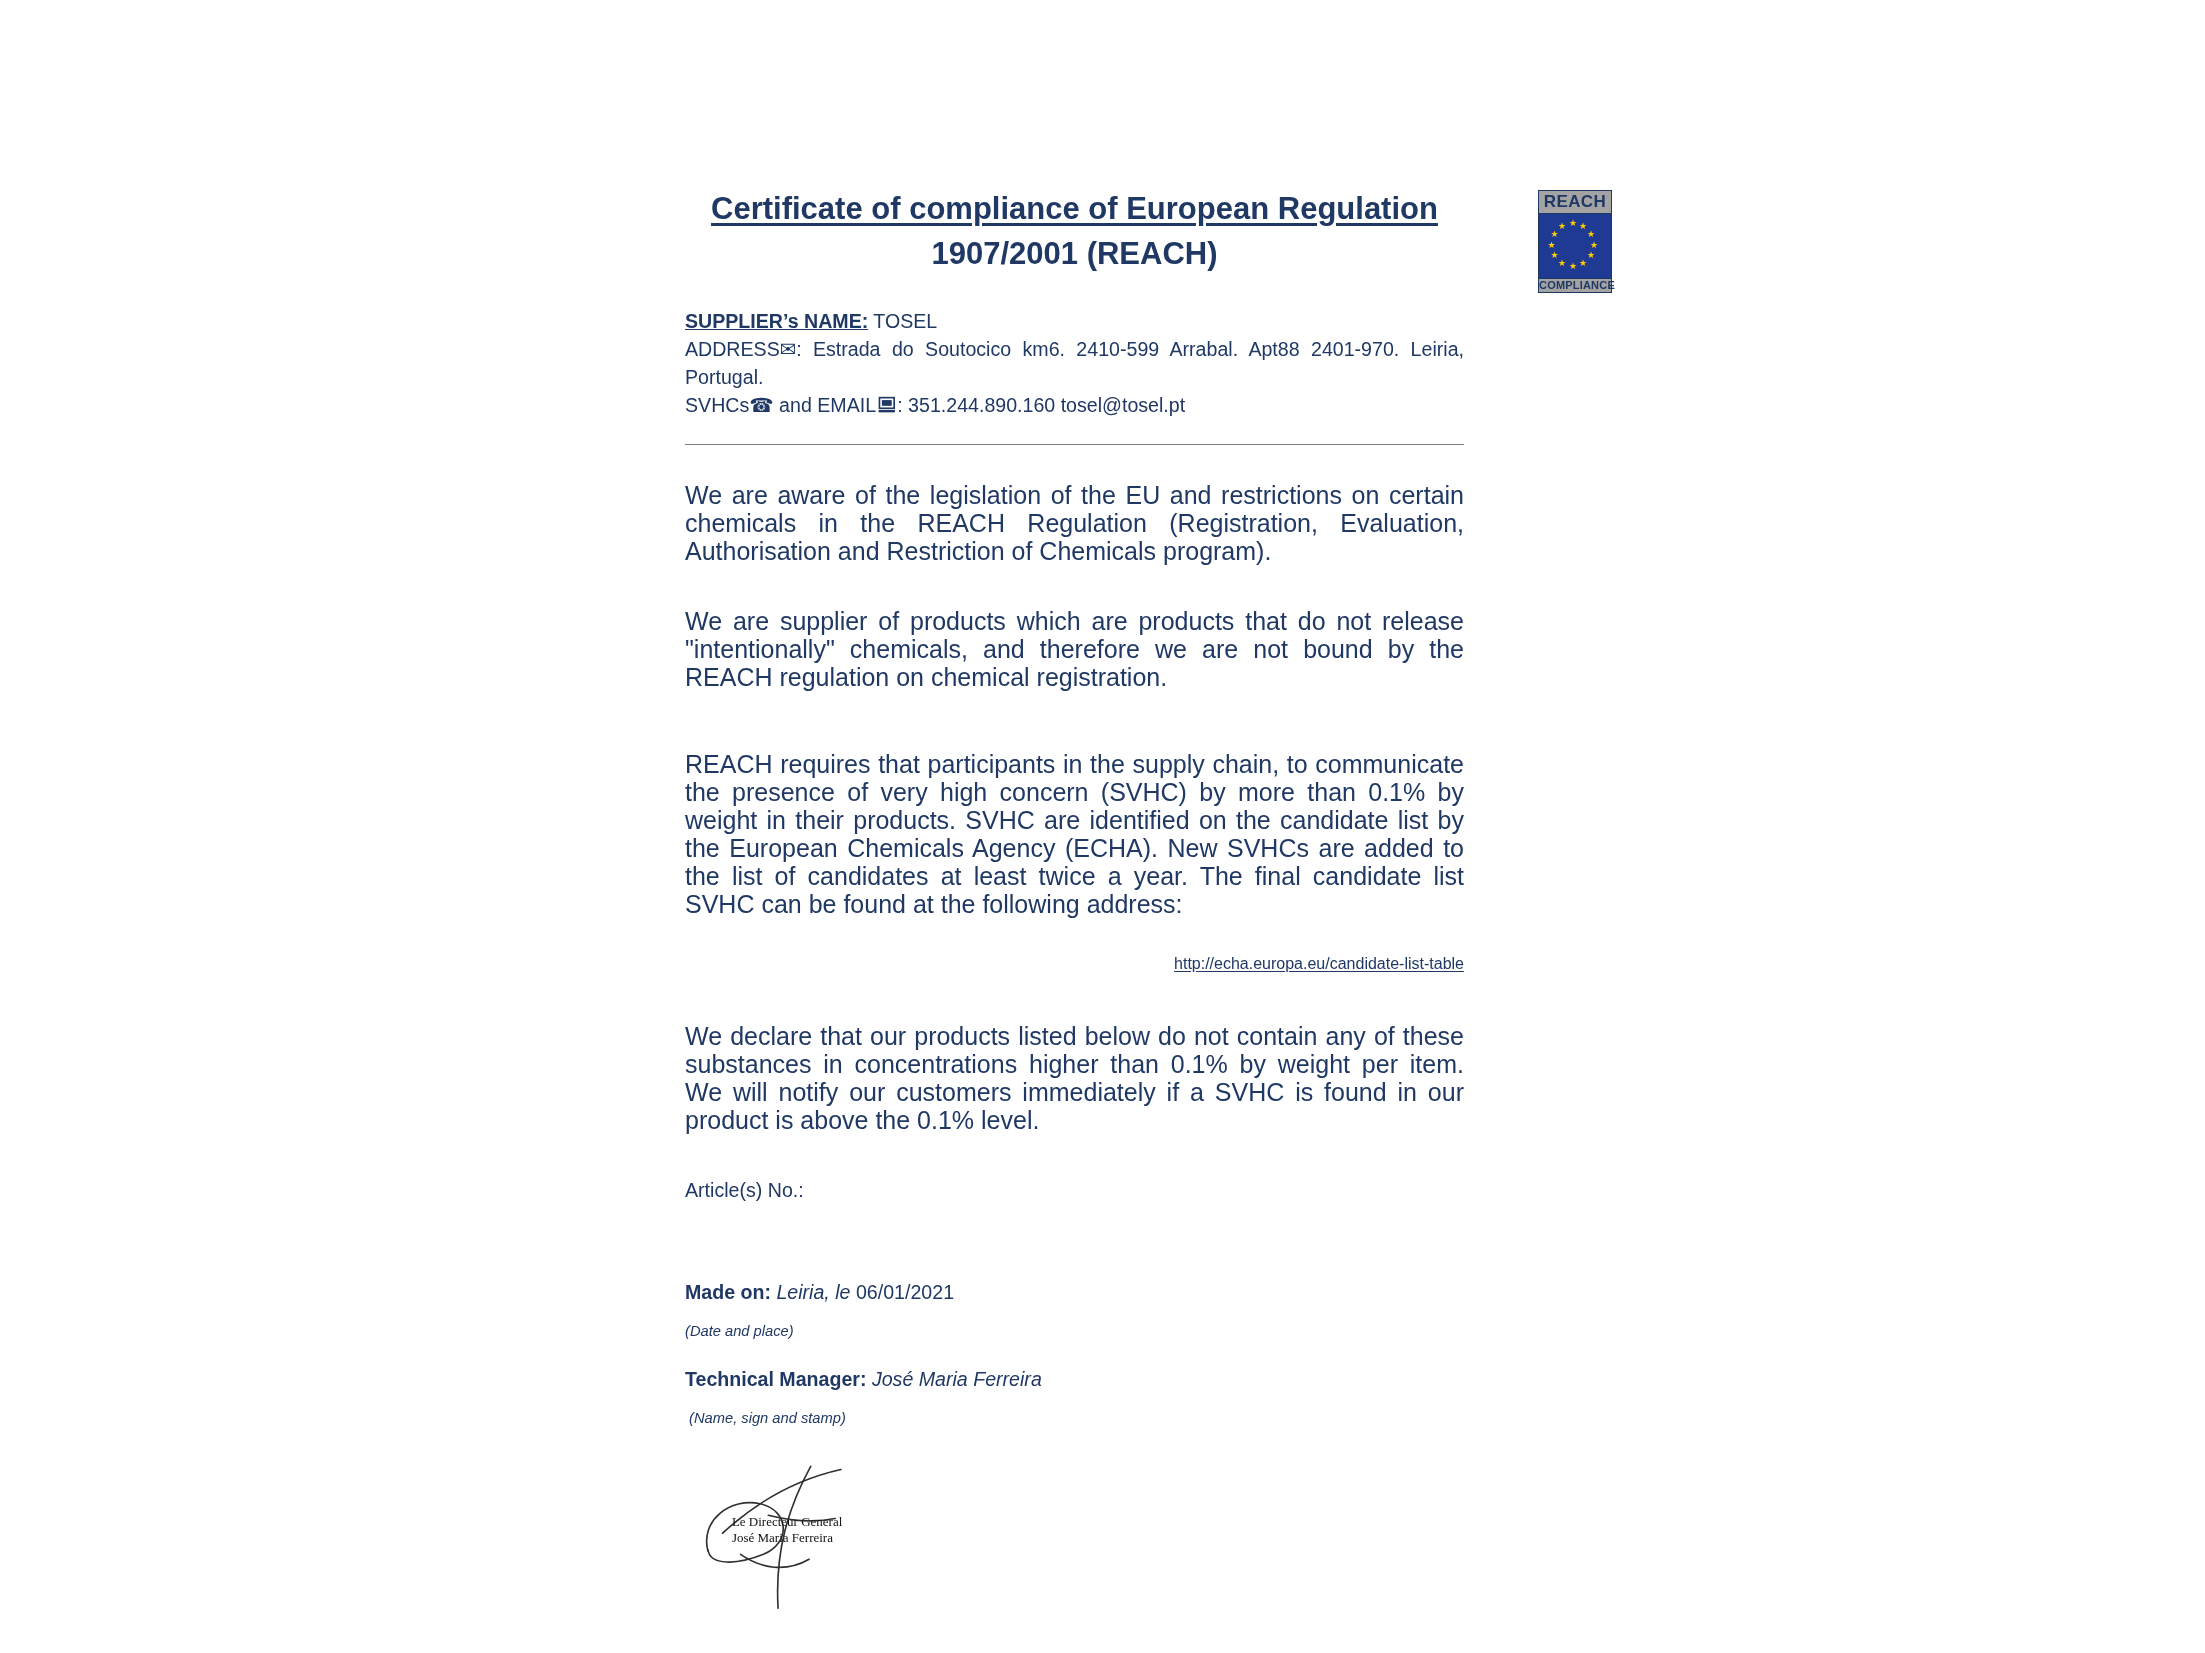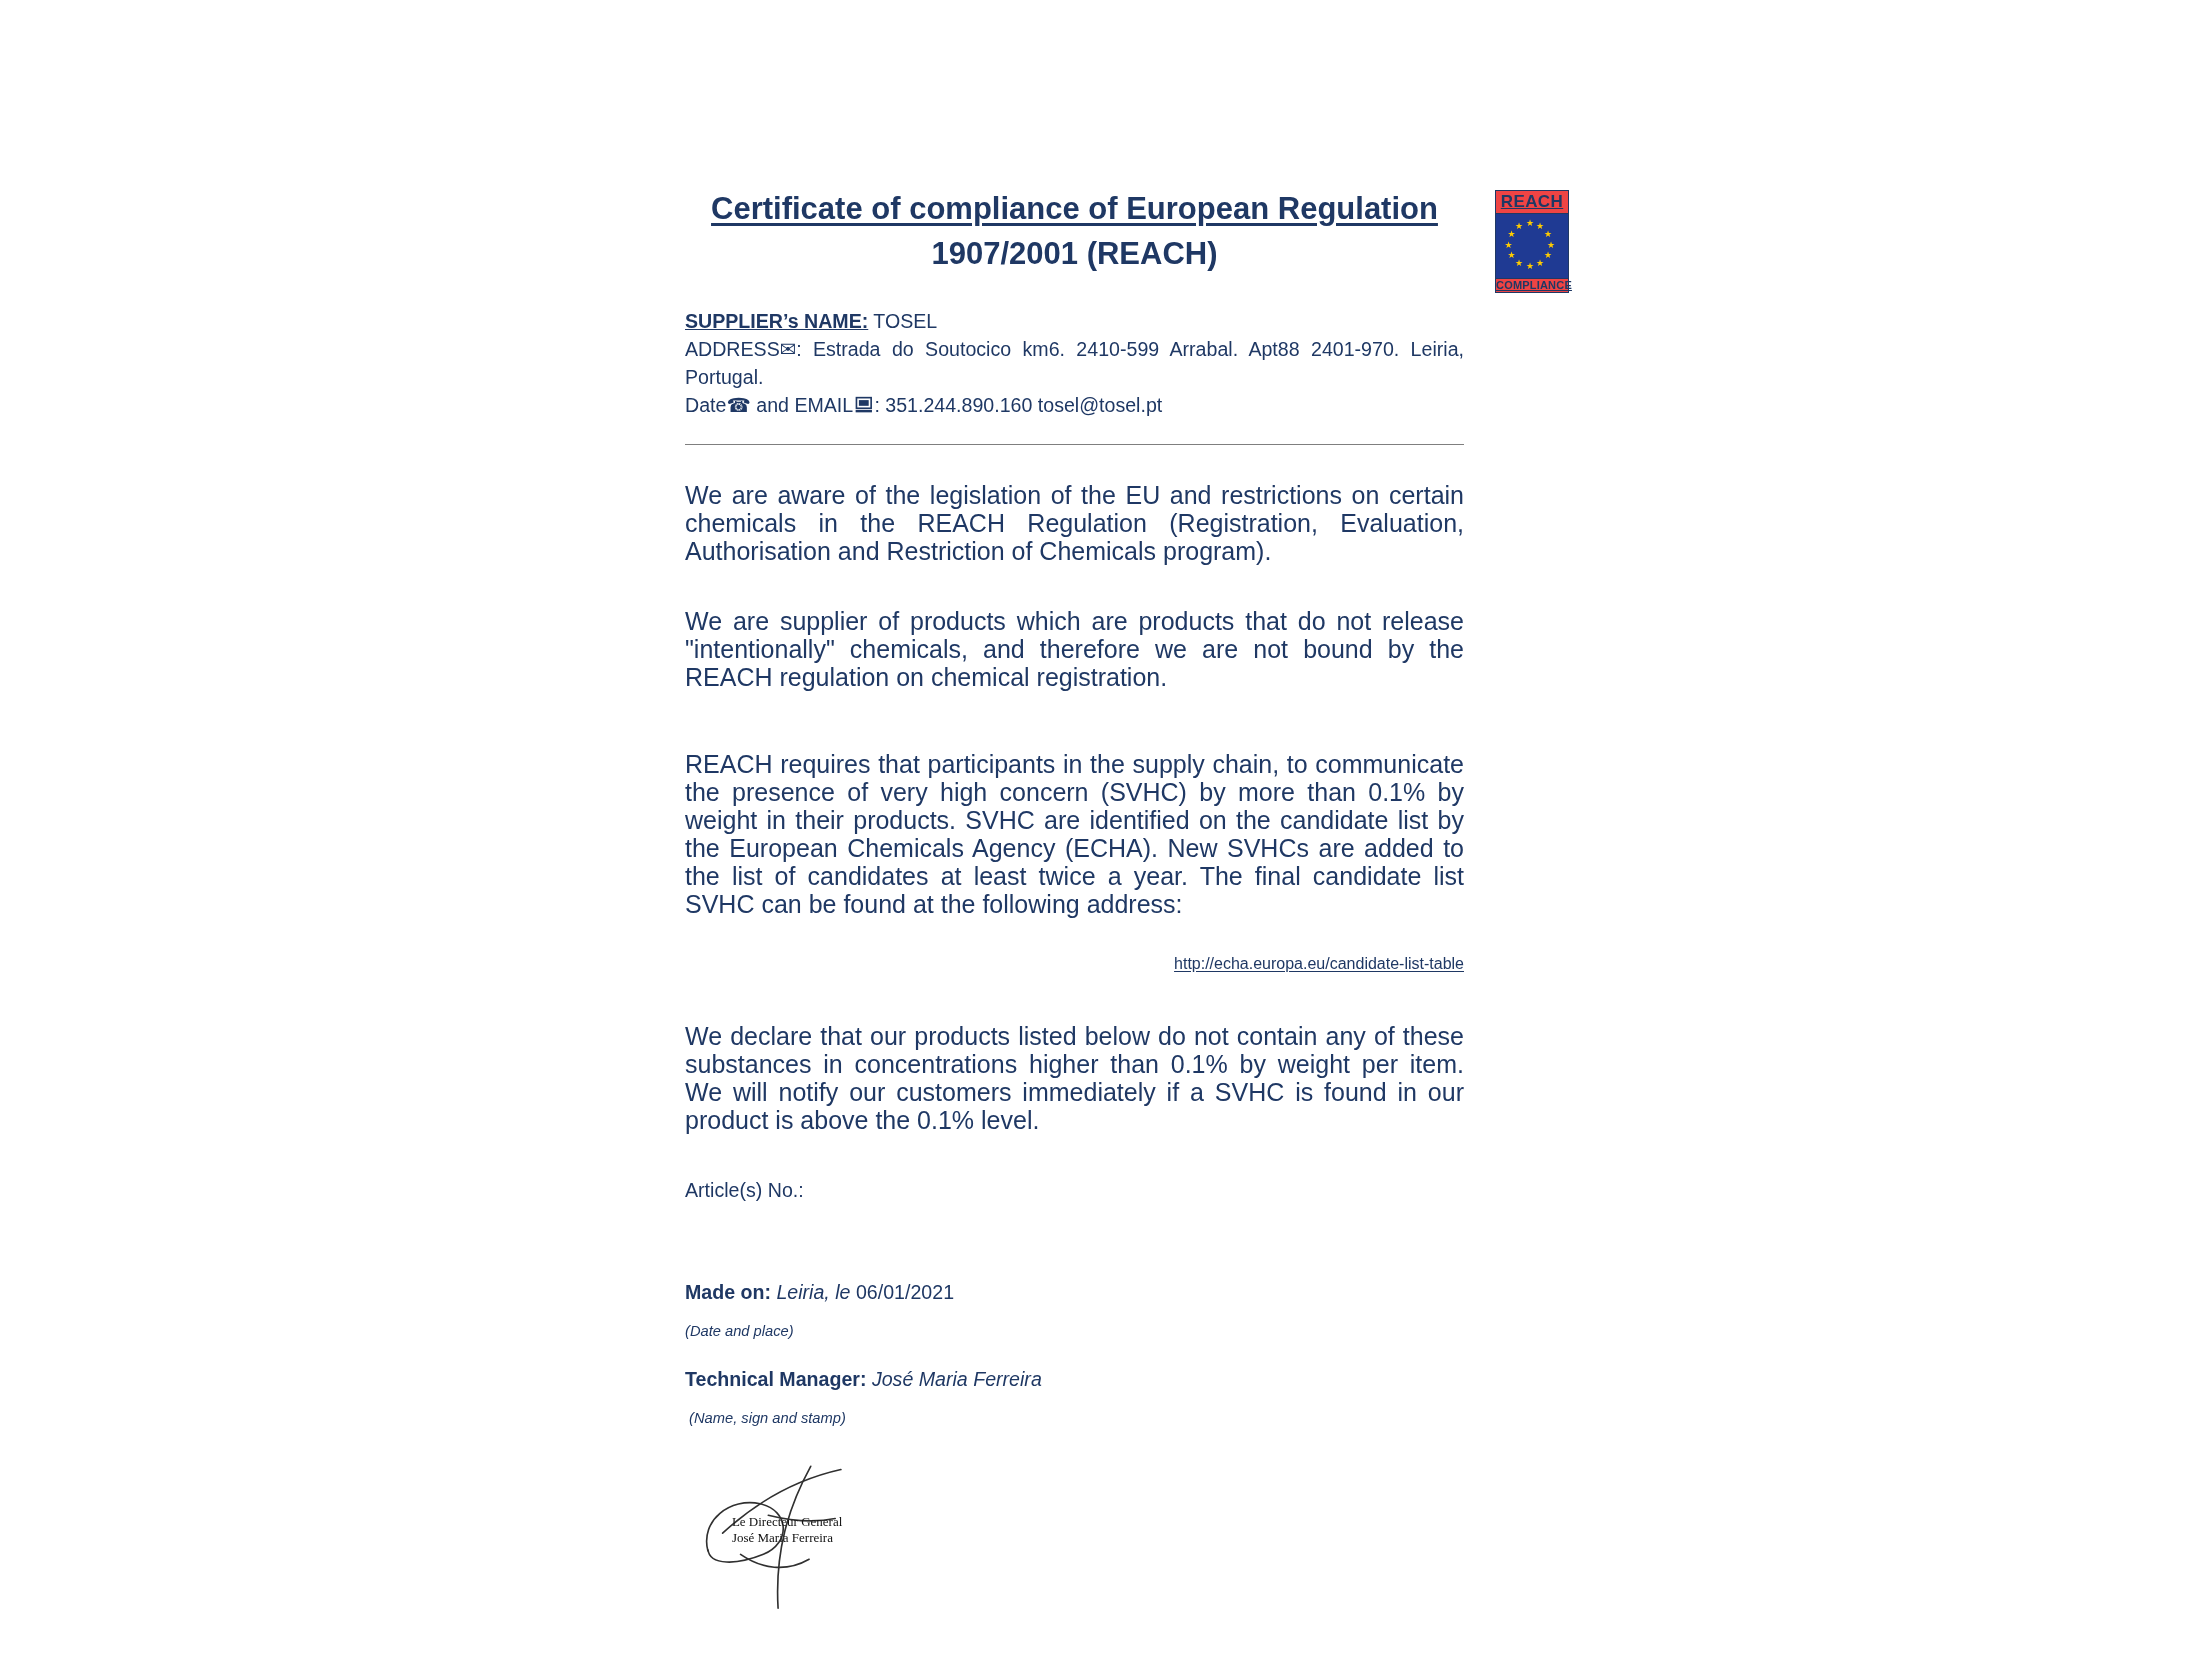--- a/index.html
+++ b/index.html
@@ -30,21 +30,21 @@
 
   .made-on{margin-top:75px;font-size:19.6px;line-height:27px;}
   .note{font-size:14.7px;font-style:italic;line-height:19.6px;color:#1f3864;margin-top:16px;}
   .tech{margin-top:24.4px;font-size:19.6px;line-height:27px;}
   .sign-note{margin-left:4.1px;}
 
   .signature{position:relative;margin-top:34px;margin-left:4.9px;width:277px;height:155px;}
   .signature .sig-text{position:absolute;left:42px;top:51px;font-size:13px;line-height:16.3px;color:#111111;font-family:"Liberation Serif",serif;}
   .signature svg{position:absolute;left:0;top:0;}
 
-  .logo{position:absolute;left:1495px;top:190px;width:72px;border:1.6px solid #1f3864;background:#ef4444;text-decoration:underline;}
+  .logo{position:absolute;left:1538px;top:190px;width:72px;border:1.6px solid #1f3864;background:#a3a3a3;}
   .logo-reach{font-weight:bold;font-size:17px;color:#1f3864;text-align:center;line-height:22px;letter-spacing:0.4px;border-bottom:0.8px solid #1f3864;}
   .flag{position:relative;width:100%;height:64px;background:#1f3a93;}
   .flag .star{position:absolute;color:#ffcc00;font-size:9px;line-height:9px;}
   .logo-compliance{font-weight:bold;font-size:11px;color:#1f3864;text-align:center;line-height:13px;border-top:0.8px solid #1f3864;letter-spacing:0.2px;}
 </style>
 </head>
 <body>
 
 <div class="page">
 
@@ -64,21 +64,21 @@
     </div>
 
     <div class="supplier">
       <div>
         <span class="label-bu">SUPPLIER’s NAME:</span><span> TOSEL</span>
       </div>
       <div>
         <span>ADDRESS</span><span class="icon-glyph">✉</span><span>: Estrada do Soutocico km6. 2410-599 Arrabal. Apt88 2401-970. Leiria, Portugal.</span>
       </div>
       <div>
-        <span>Date</span><span class="icon-glyph">☎</span><span> and EMAIL</span><span class="pc-icon"><svg width="19.6" height="18" viewBox="0 0 24 22">
+        <span>SVHCs</span><span class="icon-glyph">☎</span><span> and EMAIL</span><span class="pc-icon"><svg width="19.6" height="18" viewBox="0 0 24 22">
               <rect x="3" y="2" width="18" height="13" fill="none" stroke="#1f3864" stroke-width="2"></rect>
               <rect x="6" y="5" width="12" height="7" fill="#1f3864"></rect>
               <rect x="2" y="17" width="20" height="3" fill="#1f3864"></rect>
             </svg></span><span>: 351.244.890.160 tosel@tosel.pt</span>
       </div>
     </div>
 
     <hr class="rule">
 
     <p class="para p1">We are aware of the legislation of the EU and restrictions on certain chemicals in the REACH Regulation (Registration, Evaluation, Authorisation and Restriction of Chemicals program).</p>

